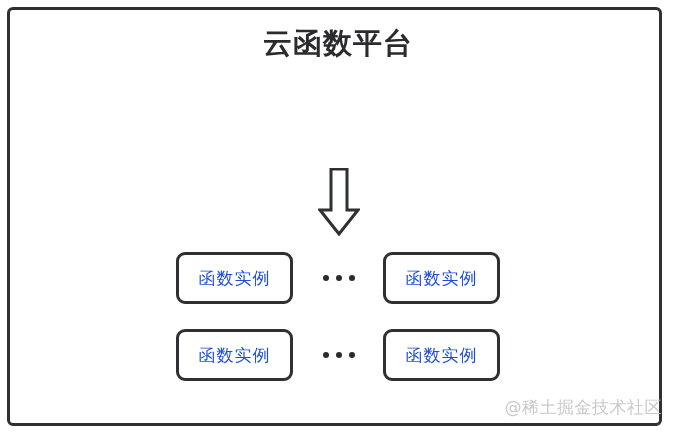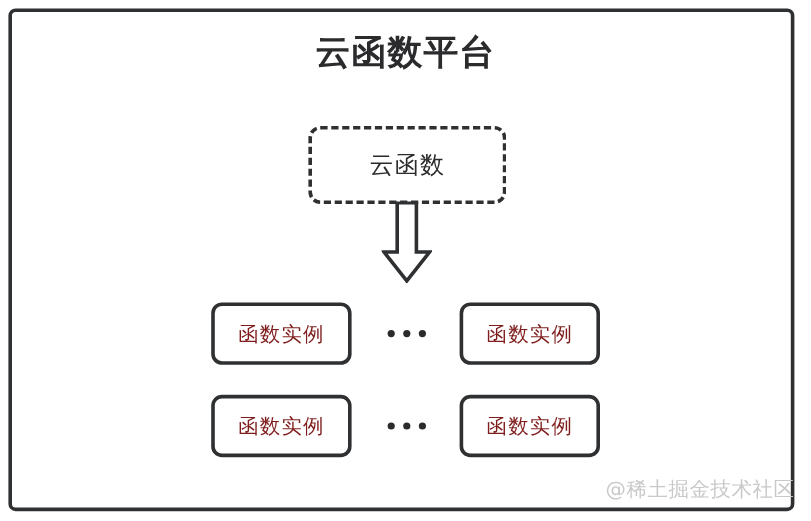--- a/index.html
+++ b/index.html
@@ -98,21 +98,21 @@
     background: #ffffff;
     display: flex;
     align-items: center;
     justify-content: center;
   }
   .instance-box.left  { left: 176px; }
   .instance-box.right { left: 383px; }
 
   .instance-box .node-label {
     font-size: 17px;
-    color: #7f1d1d;
+    color: #1d4ed8;
     letter-spacing: 1px;
     white-space: nowrap;
   }
 
   
   .ellipsis {
     position: absolute;
     left: 318px;
     top: 0;
     width: 42px;
@@ -144,23 +144,20 @@
 </style>
 </head>
 <body>
 
 <div id="canvas">
 
   <div id="platform-box"></div>
 
   <div id="platform-title">云函数平台</div>
 
-  <div id="cloud-function-box">
-    <span class="node-label">云函数</span>
-  </div>
 
   <div id="flow-arrow">
     <svg width="42" height="68" viewBox="0 0 42 68" xmlns="http://www.w3.org/2000/svg">
       <polygon points="13,1 29,1 29,42 40,42 21,66 2,42 13,42" fill="#ffffff" stroke="#2f3032" stroke-width="3" stroke-linejoin="miter"></polygon>
     </svg>
   </div>
 
   <div class="instance-row" id="instance-row-1">
     <div class="instance-box left">
       <span class="node-label">函数实例</span>

